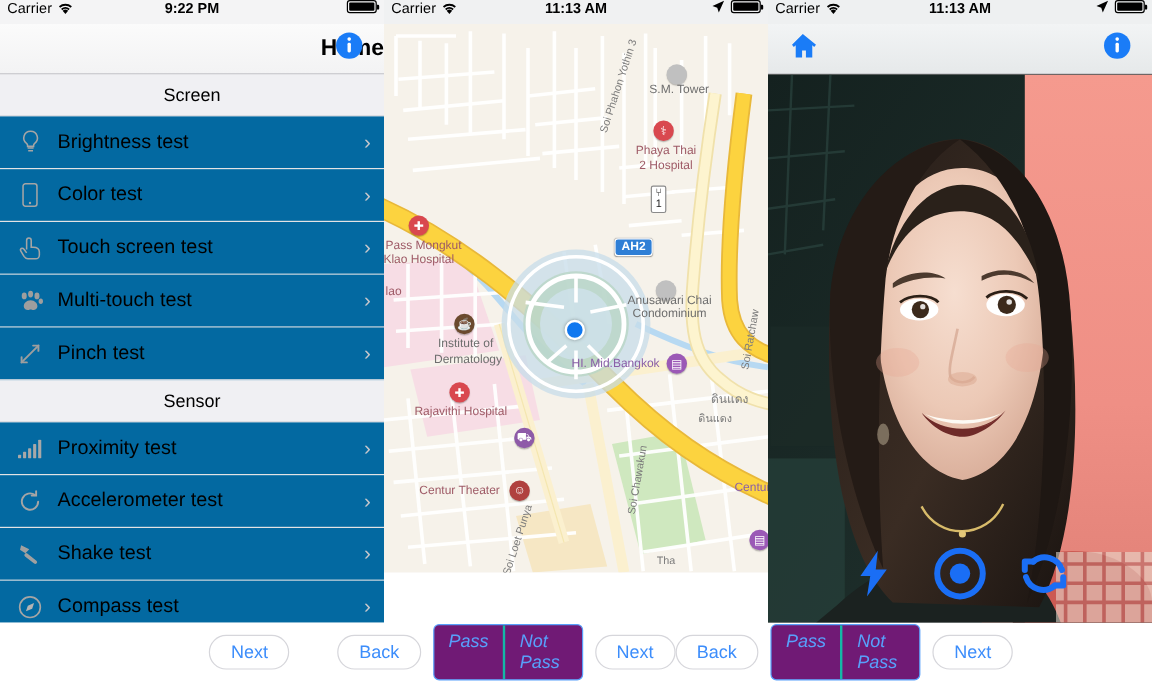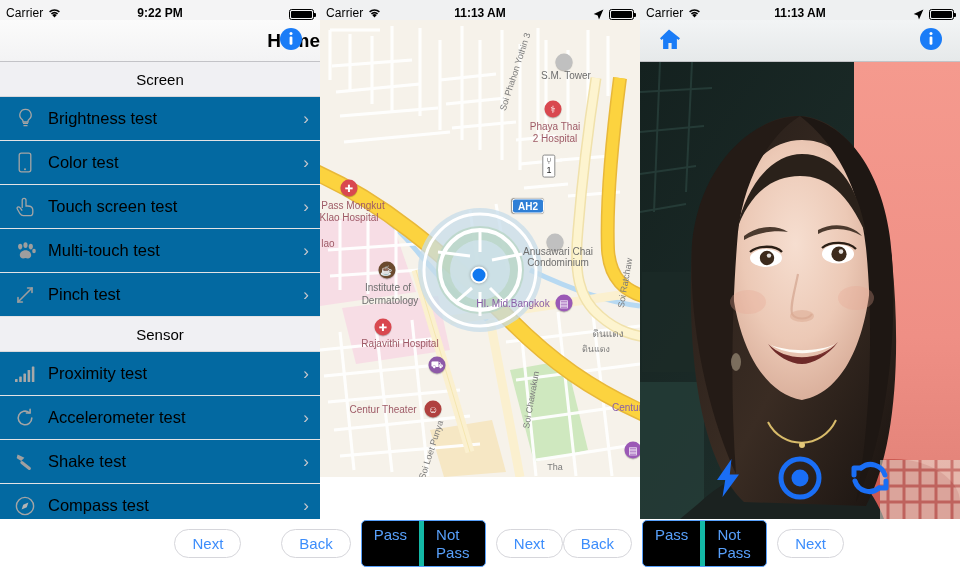--- a/index.html
+++ b/index.html
@@ -17,21 +17,21 @@
   .panel {
     width: 320px; height: 519px;
     position: relative;
     overflow: hidden;
     background: #fff;
   }
 
   
   .statusbar {
     height: 20px; width: 100%;
-    display: flex; align-items: flex-end;
+    display: flex; align-items: flex-start;
     font-size: 12px; color: #000;
     padding: 0 6px;
     position: relative;
     background: #f7f7f7;
   }
   .panel.p1 .statusbar { background: #f4f4f5; }
   .panel.p2 .statusbar { background: #f0f1f2; }
   .panel.p3 .statusbar { background: #eef0f1; }
   .sb-left { display: flex; align-items: center; gap: 5px; }
   .sb-carrier { font-size: 12px; letter-spacing: .1px; }
@@ -148,27 +148,28 @@
     gap: 10px; position: relative;
   }
   .pill {
     border: 1px solid #d6d6db; border-radius: 15px;
     color: #3c8dfb; font-size: 15px;
     padding: 5px 17px; background: #fff; cursor: pointer;
     line-height: 1.15;
   }
   .seg {
     display: flex; border: 1px solid #58a0fb; border-radius: 5px; overflow: hidden;
-    background: #000000;
+    background: #701a75;
+    font-style: italic;
   }
   .seg > div {
     color: #58a0fb; font-size: 15px; padding: 5px 12px; cursor: pointer;
     line-height: 1.15;
   }
-  .seg > div + div { border-left: 5px solid #14b8a6; }
+  .seg > div + div { border-left: 2px solid #14b8a6; }
 
   .tb-abs { position: absolute; }
 </style>
 </head>
 <body>
 
 <div class="screens">
 
   <div class="panel p1">
 
@@ -426,21 +427,21 @@
 
       <div class="map-label lbl-grey" style="left:246px;top:55px;">S.M. Tower</div>
       <div class="map-label lbl-poi" style="left:235px;top:106px;">Phaya Thai</div>
       <div class="map-label lbl-poi" style="left:235px;top:118px;">2 Hospital</div>
       <div class="map-label lbl-road" style="left:196px;top:52px;transform:translate(-50%,-50%) rotate(-72deg);font-size:9px;">Soi Phahon Yothin 3</div>
       <div class="map-label lbl-poi" style="left:33px;top:185px;">Pass Mongkut</div>
       <div class="map-label lbl-poi" style="left:29px;top:197px;">Klao Hospital</div>
       <div class="map-label lbl-poi" style="left:8px;top:223px;">lao</div>
       <div class="map-label lbl-grey" style="left:68px;top:267px;">Institute of</div>
       <div class="map-label lbl-grey" style="left:70px;top:280px;">Dermatology</div>
-      <div class="map-label lbl-poi" style="left:80px;top:323px;">Rajavithi Hospital</div>
+      <div class="map-label lbl-poi" style="left:64px;top:323px;">Rajavithi Hospital</div>
       <div class="map-label lbl-poi" style="left:63px;top:389px;">Centur Theater</div>
       <div class="map-label lbl-grey" style="left:238px;top:231px;">Anusawari Chai</div>
       <div class="map-label lbl-grey" style="left:238px;top:242px;">Condominium</div>
       <div class="map-label lbl-purple" style="left:193px;top:283px;">HI. Mid.Bangkok</div>
       <div class="map-label lbl-purple" style="left:307px;top:387px;">Centur</div>
       <div class="map-label lbl-road" style="left:306px;top:263px;transform:translate(-50%,-50%) rotate(-80deg);font-size:9px;">Soi Ratchaw</div>
       <div class="map-label lbl-road" style="left:212px;top:380px;transform:translate(-50%,-50%) rotate(-80deg);font-size:9px;">Soi Chawakun</div>
       <div class="map-label lbl-road" style="left:112px;top:430px;transform:translate(-50%,-50%) rotate(-72deg);font-size:9px;">Soi Loet Punya</div>
       <div class="map-label lbl-road" style="left:235px;top:448px;font-size:9px;">Tha</div>
       <div class="map-label lbl-road" style="left:288px;top:313px;font-size:10px;">ดินแดง</div>

